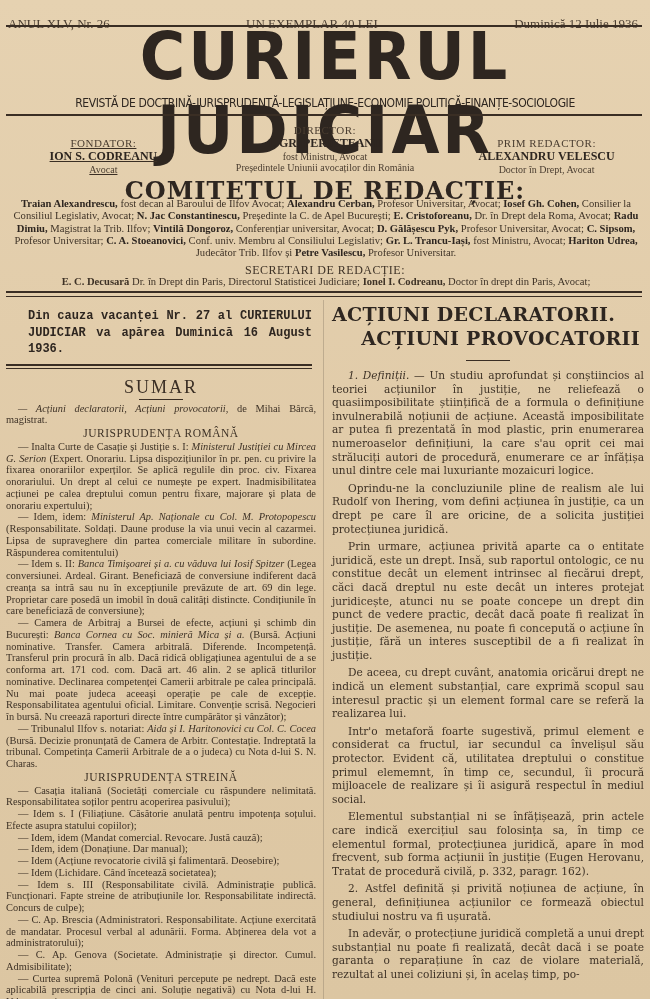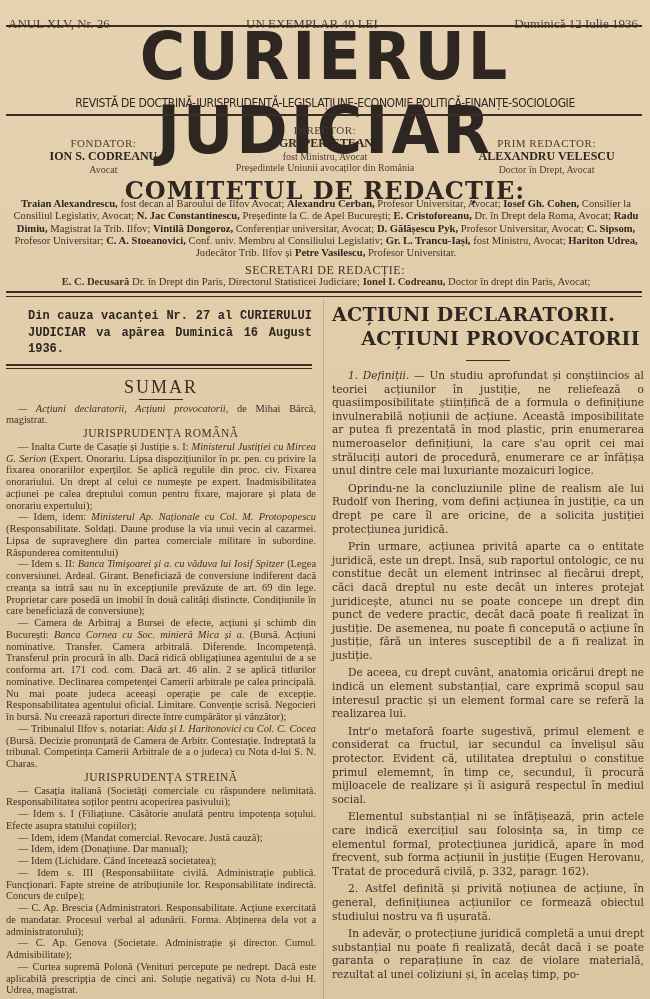--- a/index.html
+++ b/index.html
@@ -50,21 +50,21 @@
     <span>UN EXEMPLAR 40 LEI</span>
     <span>Duminică 12 Iulie 1936</span>
   </div>
   <div class="rule" style="top:25px;"></div>
 
   <div class="masthead">CURIERUL JUDICIAR</div>
   <div class="subtitle">REVISTĂ DE DOCTRINĂ-JURISPRUDENȚĂ-LEGISLAȚIUNE-ECONOMIE POLITICĂ-FINANȚE-SOCIOLOGIE</div>
   <div class="rule" style="top:114px;"></div>
 
   <div class="staff">
-    <div class="col" style="padding-top:13px;">
+    <div class="col" style="padding-top:13px;text-decoration:underline;">
       <div class="role">FONDATOR:</div>
       <div class="name">ION S. CODREANU</div>
       <div class="desc">Avocat</div>
     </div>
     <div class="col mid">
       <div class="role">DIRECTOR:</div>
       <div class="name">I. GR. PERIEȚEANU</div>
       <div class="desc">fost Ministru, Avocat</div>
       <div class="desc">Președintele Uniunii avocaților din România</div>
     </div>
@@ -98,20 +98,21 @@
         <p><span>— Inalta Curte de Casație și Justiție s. I: </span><i>Ministerul Justiției cu Mircea G. Serion</i><span> (Expert. Onorariu. Lipsa dispozițiunilor în pr. pen. cu privire la fixarea onorariilor experților. Se aplică regulile din proc. civ. Fixarea onorariului. Un drept al celui ce numește pe expert. Inadmisibilitatea acțiunei pe calea dreptului comun pentru fixare, majorare și plata de onorariu expertului);</span></p>
         <p><span>— Idem, idem: </span><i>Ministerul Ap. Naționale cu Col. M. Protopopescu</i><span> (Responsabilitate. Soldați. Daune produse la via unui vecin al cazarmei. Lipsa de supraveghere din partea comerciale militare în subordine. Răspunderea comitentului)</span></p>
         <p><span>— Idem s. II: </span><i>Banca Timișoarei și a. cu văduva lui Iosif Spitzer</i><span> (Legea conversiunei. Ardeal. Girant. Beneficiază de conversiune indiferent dacă creanța sa intră sau nu în excepțiunile prevăzute de art. 69 din lege. Proprietar care posedă un imobil în două calități distincte. Condițiunile în care beneficiază de conversiune);</span></p>
         <p><span>— Camera de Arbitraj a Bursei de efecte, acțiuni și schimb din București: </span><i>Banca Cornea cu Soc. minieră Mica și a.</i><span> (Bursă. Acțiuni nominative. Transfer. Camera arbitrală. Diferende. Incompetență. Transferul prin procură în alb. Dacă ridică obligațiunea agentului de a se conforma art. 171 cod. com. Dacă art. 46 alin. 2 se aplică titlurilor nominative. Declinarea competenței Camerii arbitrale pe calea principală. Nu mai poate judeca aceeași operație pe cale de excepție. Responsabilitatea agentului oficial. Limitare. Convenție scrisă. Negocieri în bursă. Nu creează raporturi directe între cumpărător și vânzător);</span></p>
         <p><span>— Tribunalul Ilfov s. notariat: </span><i>Aida și I. Haritonovici cu Col. C. Cocea</i><span> (Bursă. Decizie pronunțată de Camera de Arbitr. Contestație. Indreptată la tribunal. Competința Camerii Arbitrale de a o judeca) cu Nota d-lui S. N. Charas.</span></p>
         <p class="section">JURISPRUDENȚA STREINĂ</p>
         <p><span>— Casația italiană (Societăți comerciale cu răspundere nelimitată. Responsabilitatea soților pentru acoperirea pasivului);</span></p>
         <p><span>— Idem s. I (Filiațiune. Căsătorie anulată pentru impotența soțului. Efecte asupra statului copiilor);</span></p>
         <p><span>— Idem, idem (Mandat comercial. Revocare. Justă cauză);</span></p>
         <p><span>— Idem, idem (Donațiune. Dar manual);</span></p>
+        <p><span>— Idem (Acțiune revocatorie civilă și falimentară. Deosebire);</span></p>
         <p><span>— Idem (Lichidare. Când încetează societatea);</span></p>
         <p><span>— Idem s. III (Responsabilitate civilă. Administrație publică. Funcționari. Fapte streine de atribuțiunile lor. Responsabilitate indirectă. Concurs de culpe);</span></p>
         <p><span>— C. Ap. Brescia (Administratori. Responsabilitate. Acțiune exercitată de mandatar. Procesul verbal al adunării. Forma. Abținerea dela vot a administratorului);</span></p>
         <p><span>— C. Ap. Genova (Societate. Administrație și director. Cumul. Admisibilitate);</span></p>
         <p><span>— Curtea supremă Polonă (Venituri percepute pe nedrept. Dacă este aplicabilă prescripția de cinci ani. Soluție negativă) cu Nota d-lui H. Udrea, magistrat.</span></p>
       </div>
   </div>
 
   <div class="col-right">
     <div class="article-title" style="margin-top:2px;">ACȚIUNI DECLARATORII.</div>

